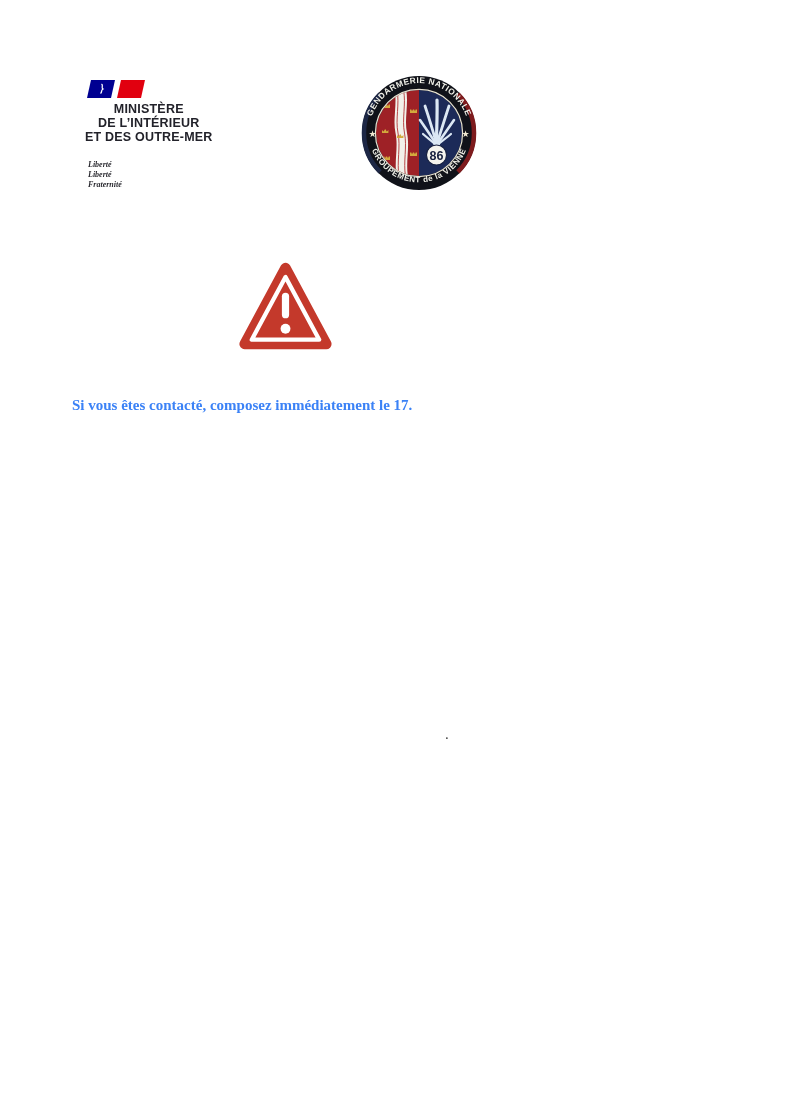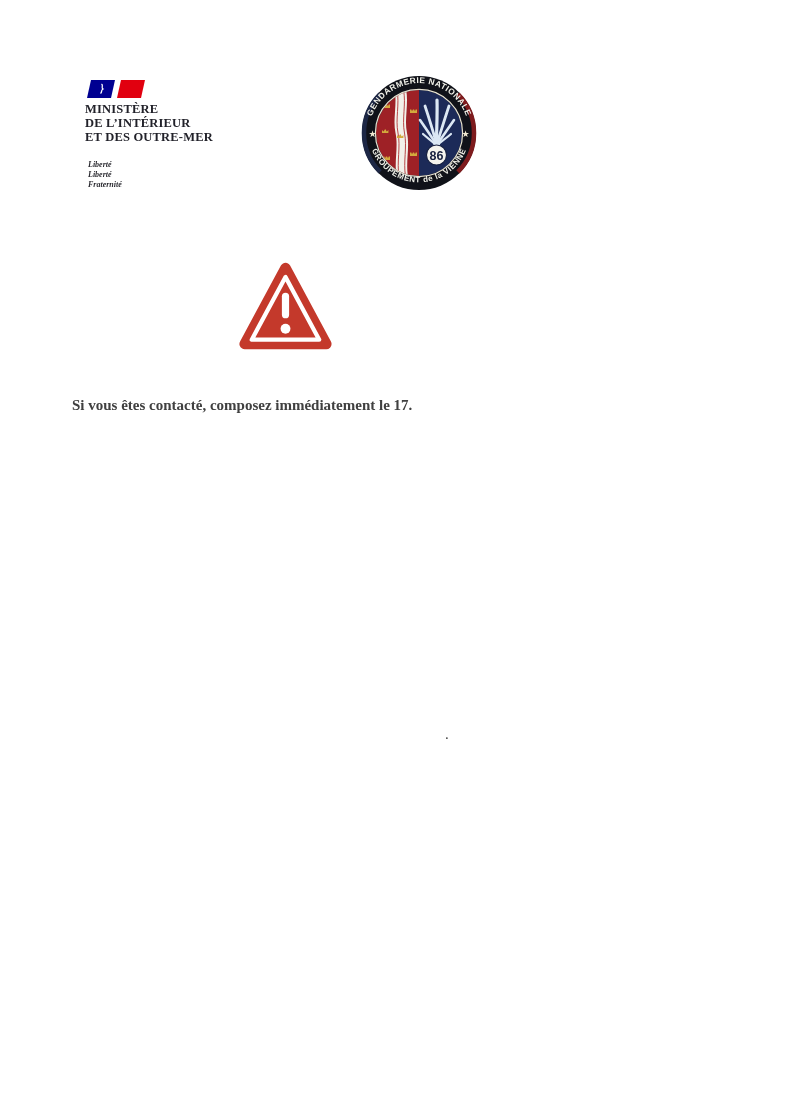--- a/index.html
+++ b/index.html
@@ -9,26 +9,27 @@
     height: 1112px;
     background: #ffffff;
     overflow: hidden;
     font-family: "Liberation Serif", serif;
   }
 
   
   .ministry { position: absolute; left: 85px; top: 79px; }
   .ministry-flag { display: block; margin-left: 2px; margin-bottom: 3px; }
   .ministry-name {
-    font-family: Liberation Serif, serif;
+    font-family: Liberation Sans, sans-serif;
     font-weight: bold;
     font-size: 12.5px;
     line-height: 14px;
     letter-spacing: 0.2px;
     color: #22222a;
+    text-align: center;
   }
   .ministry-motto {
     margin-top: 16px;
     margin-left: 3px;
     font-style: italic;
     font-weight: bold;
     font-size: 8px;
     line-height: 10px;
     color: #2c2c32;
   }
@@ -62,21 +63,21 @@
     color: #1e1e20;
     text-align: center;
     margin: 0 0 19px 0;
   }
   .notice p { margin: 0 0 11px 0; text-align: justify; }
   .notice .section-heading {
     text-decoration: underline;
     text-underline-offset: 2px;
     text-align: left;
   }
-  .notice .alert-line { font-weight: bold; color: #404040; text-align: left; }
+  .notice .alert-line { font-weight: bold; color: #3b82f6; text-align: left; }
 
   .stray-mark {
     position: absolute;
     left: 445px;
     top: 726px;
     font-size: 15px;
     color: #444;
   }
 </style>
 </head>

